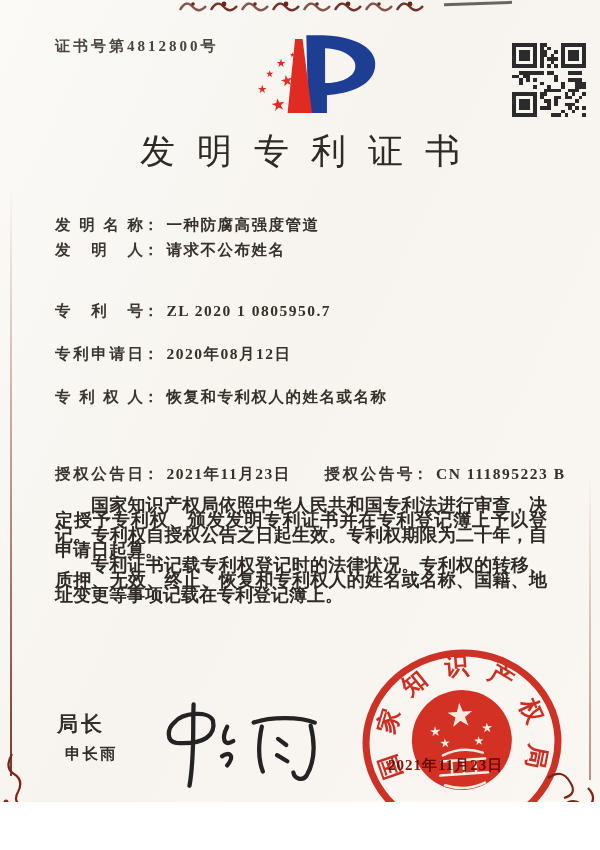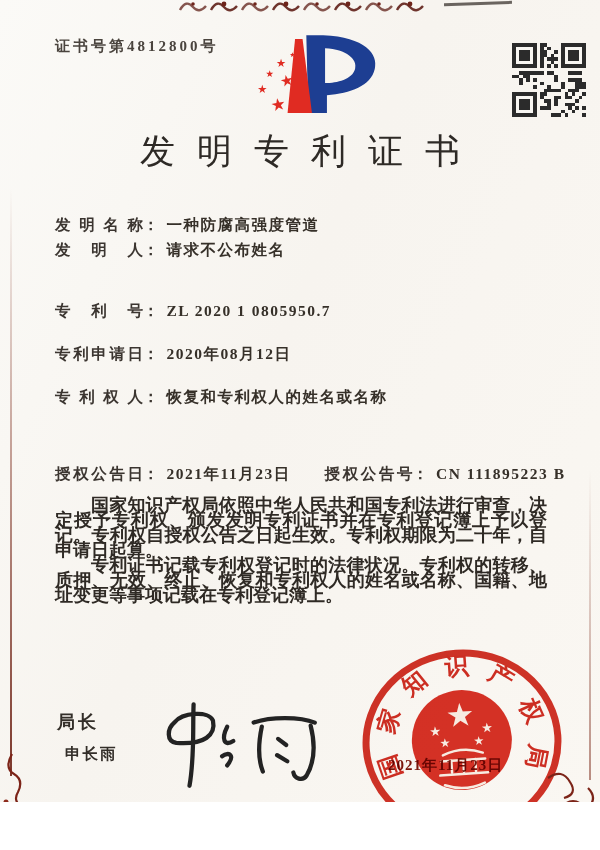--- a/index.html
+++ b/index.html
@@ -22,21 +22,21 @@
   
   .frow{position:absolute;left:55px;font-size:15.5px;white-space:nowrap;}
   .flabel{display:inline-block;width:88px;text-align:justify;text-align-last:justify;font-weight:bold;color:#3b3530;vertical-align:bottom;}
   .fcolon{font-weight:bold;margin-right:8px;color:#3b3530;}
   .fvalue{font-weight:bold;letter-spacing:1.5px;color:#363029;}
   .pair2{margin-left:30px;}
   
   .bodytxt{position:absolute;left:55px;top:498px;width:492px;font-size:18px;line-height:15px;color:#2f2a25;}
   .bodytxt p{margin:0;text-indent:2em;text-align:justify;font-weight:bold;}
   
-  .sig-role{position:absolute;left:57px;top:710px;font-size:18px;font-weight:bold;letter-spacing:3px;color:#332e29;}
+  .sig-role{position:absolute;left:57px;top:710px;font-size:21px;font-weight:bold;letter-spacing:3px;color:#332e29;}
   .sig-name{position:absolute;left:57px;top:744px;font-size:15.5px;font-weight:bold;letter-spacing:2px;color:#332e29;margin-left:8px;}
   .sig-hand{position:absolute;left:160px;top:700px;}
   
   .seal{position:absolute;left:350px;top:642px;mix-blend-mode:multiply;opacity:.95;}
   .seal-date{position:absolute;left:388px;top:756px;font-size:15px;font-weight:bold;letter-spacing:1px;color:#7d170c;mix-blend-mode:multiply;}
   
   .footer{position:absolute;left:0;top:815px;width:100%;text-align:center;font-size:10px;letter-spacing:2px;font-weight:bold;color:#37322d;}
   
   .left-line{position:absolute;left:10px;top:188px;width:2px;height:588px;
     background:linear-gradient(to bottom,rgba(150,80,60,0) 0%,rgba(130,52,36,.45) 45%,rgba(110,35,22,.9) 100%);}

